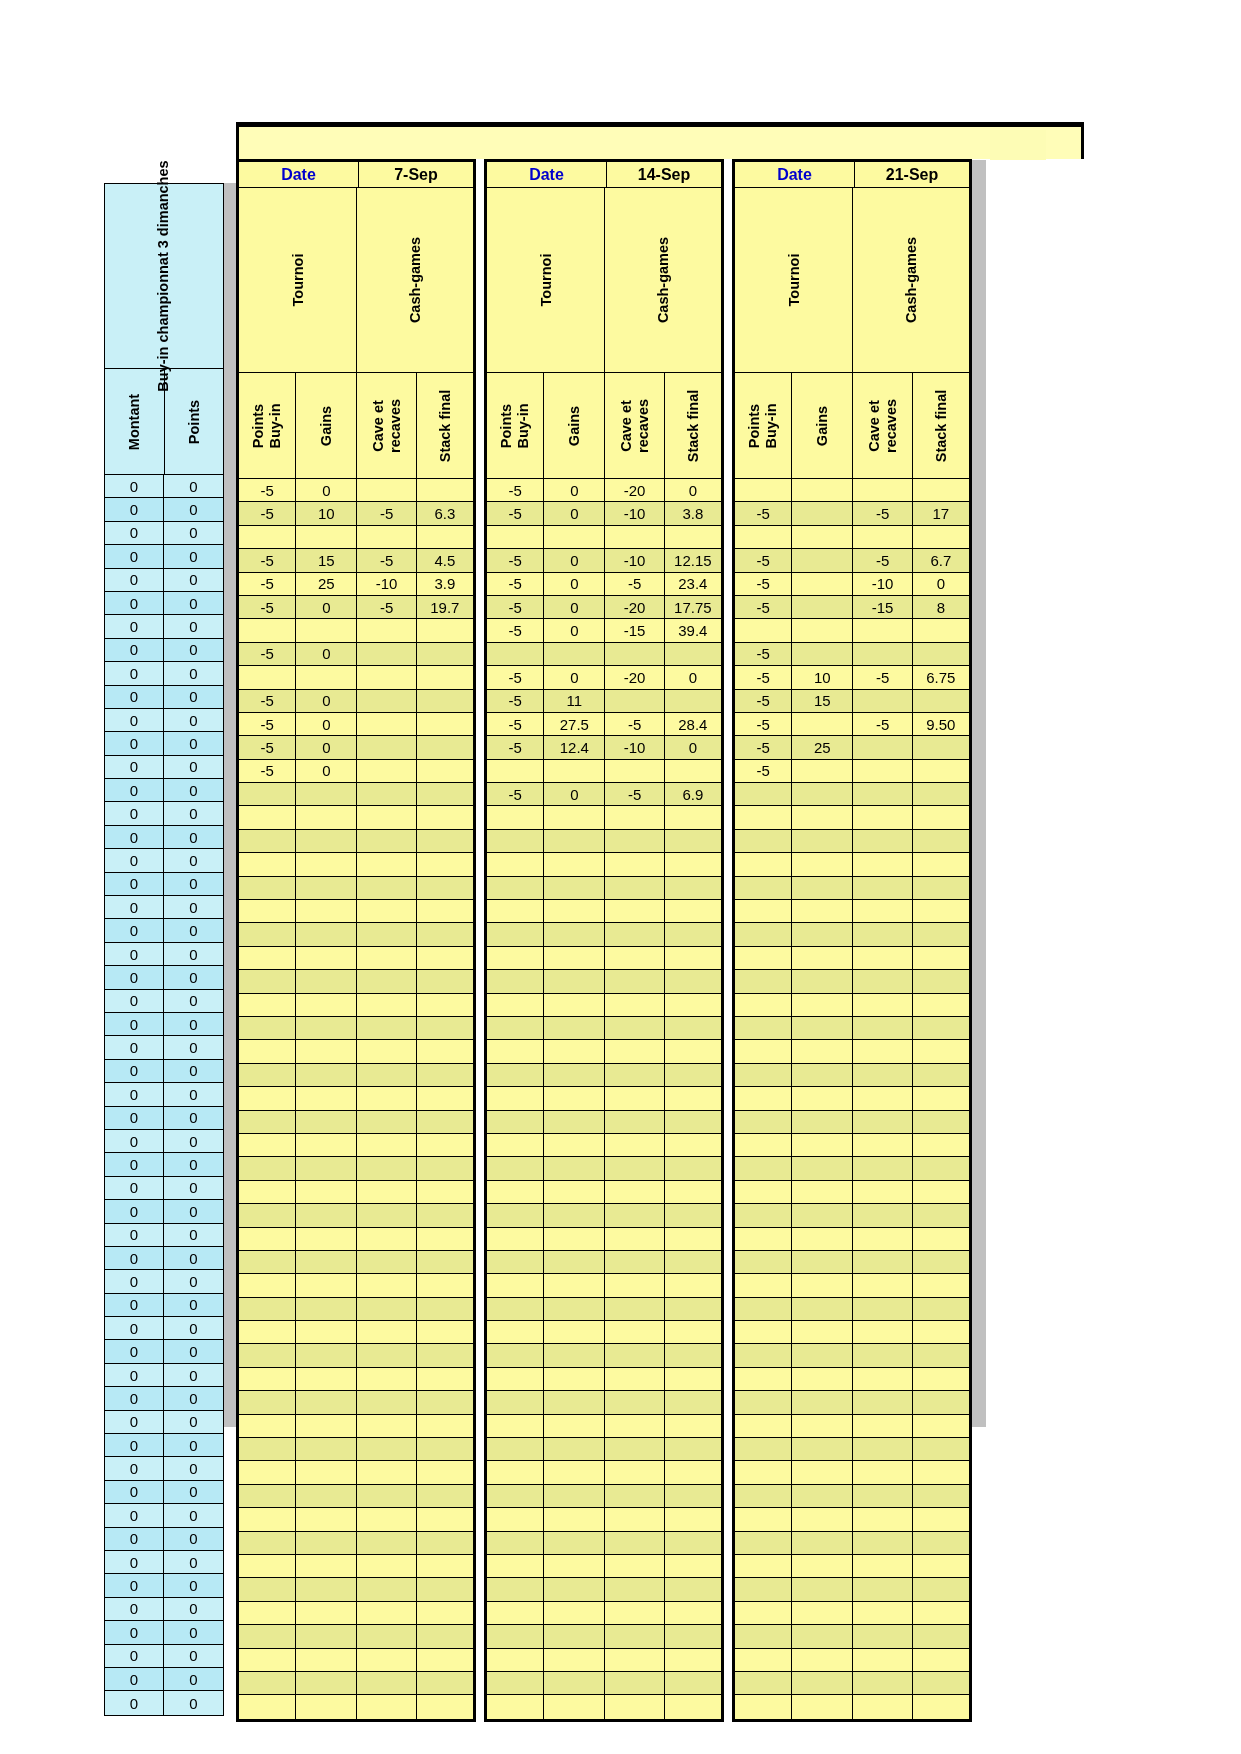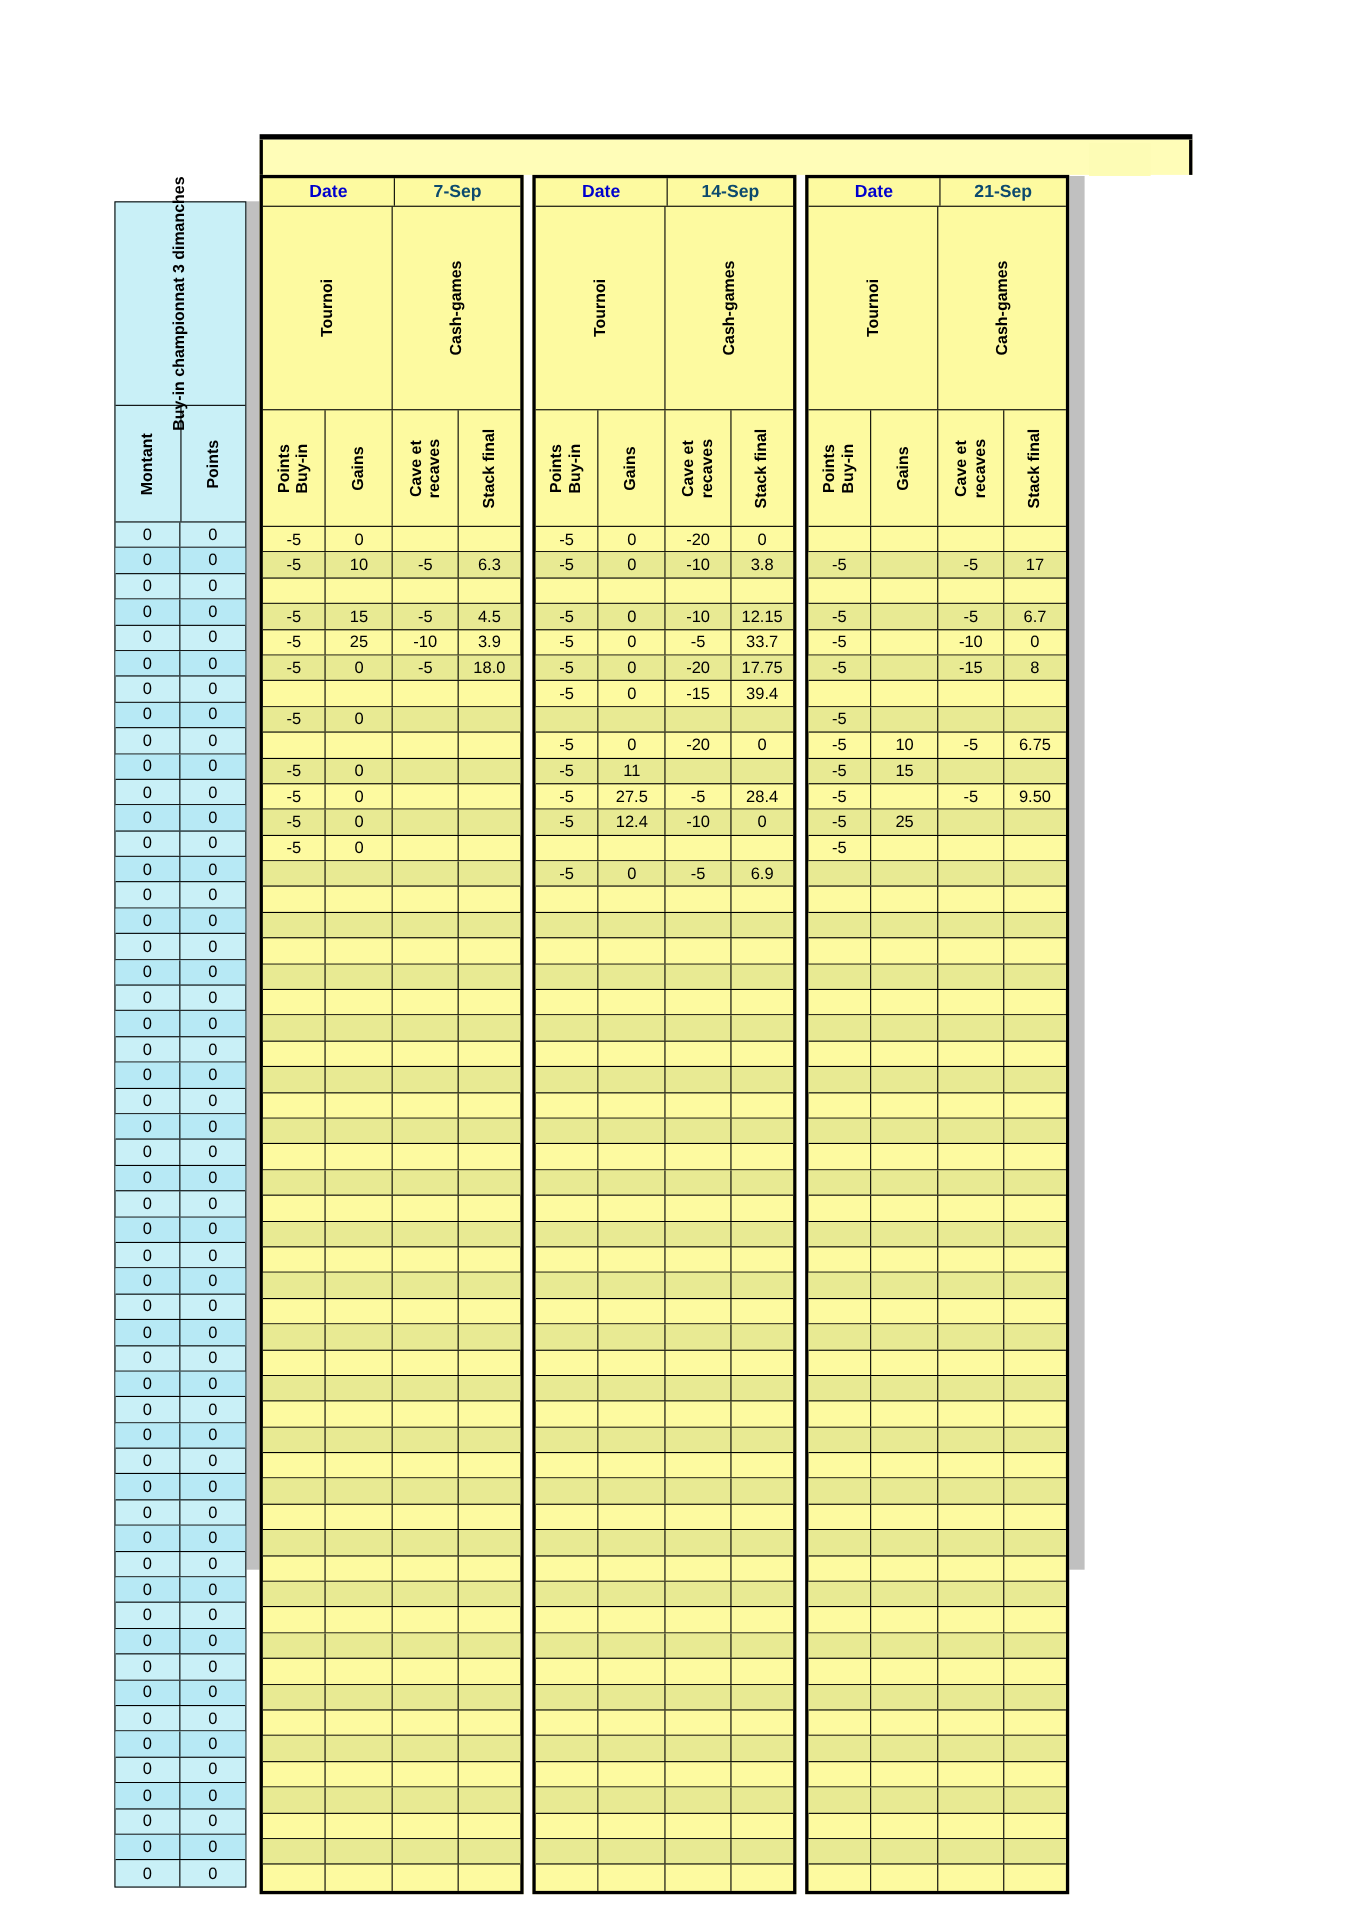--- a/index.html
+++ b/index.html
@@ -129,21 +129,21 @@
   .wk-daterow .d-lbl,
   .wk-daterow .d-val {
     display: flex;
     align-items: center;
     justify-content: center;
     font-size: 16px;
     font-weight: bold;
     box-sizing: border-box;
   }
   .wk-daterow .d-lbl { color: #0000cd; border-right: 1px solid #000; }
-  .wk-daterow .d-val { color: #0c4a6e; }
+  .wk-daterow .d-val { color: #000000; }
 
   .wk-grouprow {
     display: flex;
     height: 185px;
     border-bottom: 1px solid #000;
     box-sizing: border-box;
   }
   .wk-grouprow > div {
     position: relative;
     box-sizing: border-box;
@@ -514,21 +514,21 @@
         <div class="wrow">
           <div style="width: 58px;">-5</div>
           <div style="width: 62px;">25</div>
           <div style="width: 60px;">-10</div>
           <div style="width: 57px; flex: 1 1 auto;">3.9</div>
         </div>
         <div class="wrow alt">
           <div style="width: 58px;">-5</div>
           <div style="width: 62px;">0</div>
           <div style="width: 60px;">-5</div>
-          <div style="width: 57px; flex: 1 1 auto;">18.0</div>
+          <div style="width: 57px; flex: 1 1 auto;">19.7</div>
         </div>
         <div class="wrow">
           <div style="width: 58px;"></div>
           <div style="width: 62px;"></div>
           <div style="width: 60px;"></div>
           <div style="width: 57px; flex: 1 1 auto;"></div>
         </div>
         <div class="wrow alt">
           <div style="width: 58px;">-5</div>
           <div style="width: 62px;">0</div>
@@ -854,21 +854,21 @@
         <div class="wrow alt">
           <div style="width: 58px;">-5</div>
           <div style="width: 62px;">0</div>
           <div style="width: 60px;">-10</div>
           <div style="width: 57px; flex: 1 1 auto;">12.15</div>
         </div>
         <div class="wrow">
           <div style="width: 58px;">-5</div>
           <div style="width: 62px;">0</div>
           <div style="width: 60px;">-5</div>
-          <div style="width: 57px; flex: 1 1 auto;">33.7</div>
+          <div style="width: 57px; flex: 1 1 auto;">23.4</div>
         </div>
         <div class="wrow alt">
           <div style="width: 58px;">-5</div>
           <div style="width: 62px;">0</div>
           <div style="width: 60px;">-20</div>
           <div style="width: 57px; flex: 1 1 auto;">17.75</div>
         </div>
         <div class="wrow">
           <div style="width: 58px;">-5</div>
           <div style="width: 62px;">0</div>

